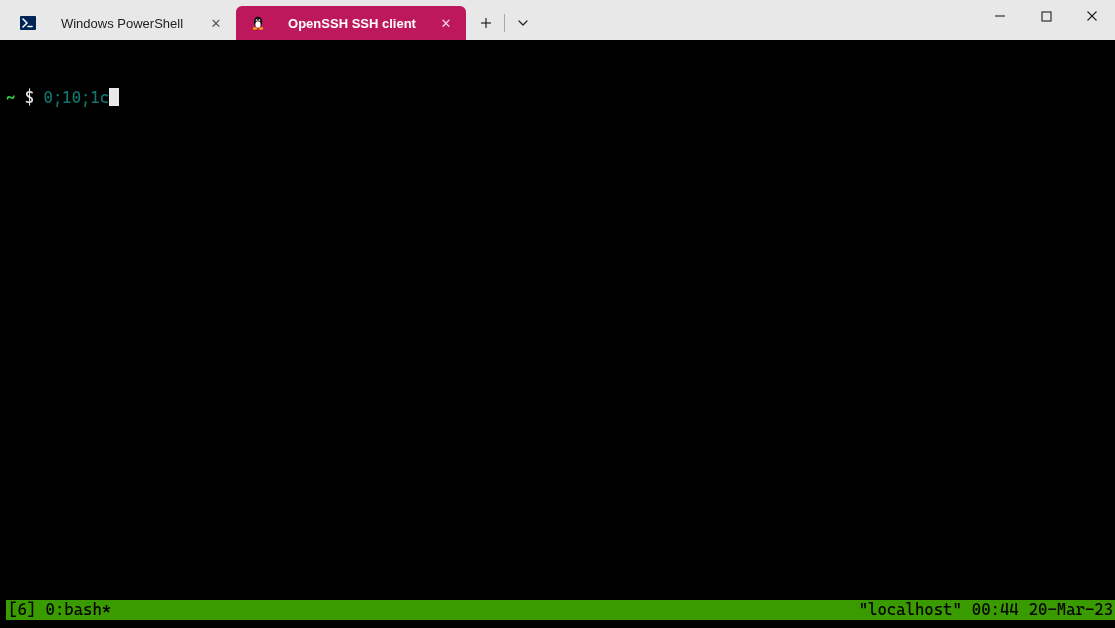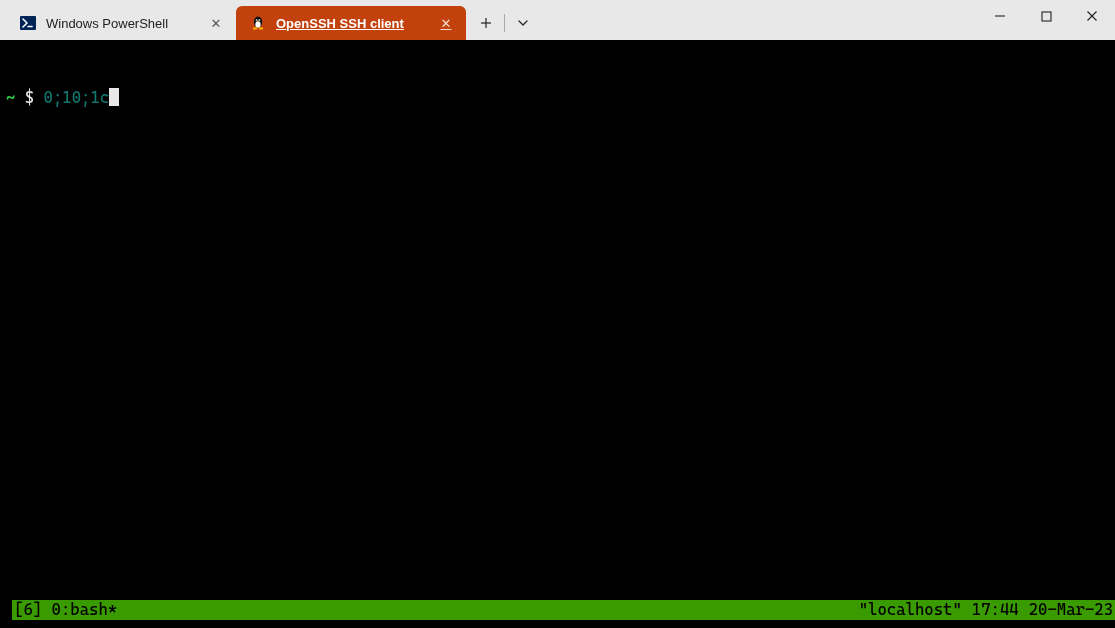--- a/index.html
+++ b/index.html
@@ -36,37 +36,37 @@
     font-size: 13px;
     gap: 10px;
     cursor: default;
     position: relative;
   }
   .tab.inactive {
     background: #e8e8e8;
     color: #222;
   }
   .tab.active {
-    background: #c2410c;
+    background: #be185d;
     color: #fff;
     font-weight: 600;
-    text-decoration: underline;
   }
   .tab .tab-icon {
     width: 16px;
     height: 16px;
     display: flex;
     align-items: center;
     justify-content: center;
     flex-shrink: 0;
   }
   .tab .tab-label {
     flex: 1;
     white-space: nowrap;
     overflow: hidden;
+    text-align: center;
   }
   .tab .close {
     width: 16px;
     height: 16px;
     display: flex;
     align-items: center;
     justify-content: center;
     opacity: 0.8;
     font-size: 13px;
     font-weight: 400;
@@ -129,21 +129,21 @@
   .cursor {
     display: inline-block;
     width: 10px;
     height: 18px;
     background: #e8e8e8;
     vertical-align: text-bottom;
     margin-left: 0px;
   }
   .statusbar {
     position: absolute;
-    left: 12px;
+    left: 6px;
     right: 0;
     bottom: 8px;
     height: 20px;
     background: #3a9b00;
     color: #000;
     display: flex;
     align-items: center;
     justify-content: space-between;
     font-family: "Cascadia Mono", "Consolas", monospace;
     font-size: 16px;
@@ -223,17 +223,17 @@
   </div>
 </div>
 
 <div class="terminal">
   <div class="prompt-line"><span class="p-tilde">~</span><span> </span><span class="p-dollar">$</span><span> </span><span class="p-cmd">0;10;1c</span><span class="cursor"></span></div>
 
   <div class="statusbar">
     <span>[6] 0:bash*</span>
     <span class="right">
       <span>"localhost"</span>
-      <span>17:44</span>
+      <span>00:44</span>
       <span>20-Mar-23</span>
     </span>
   </div>
 </div>
 
 </body></html>

